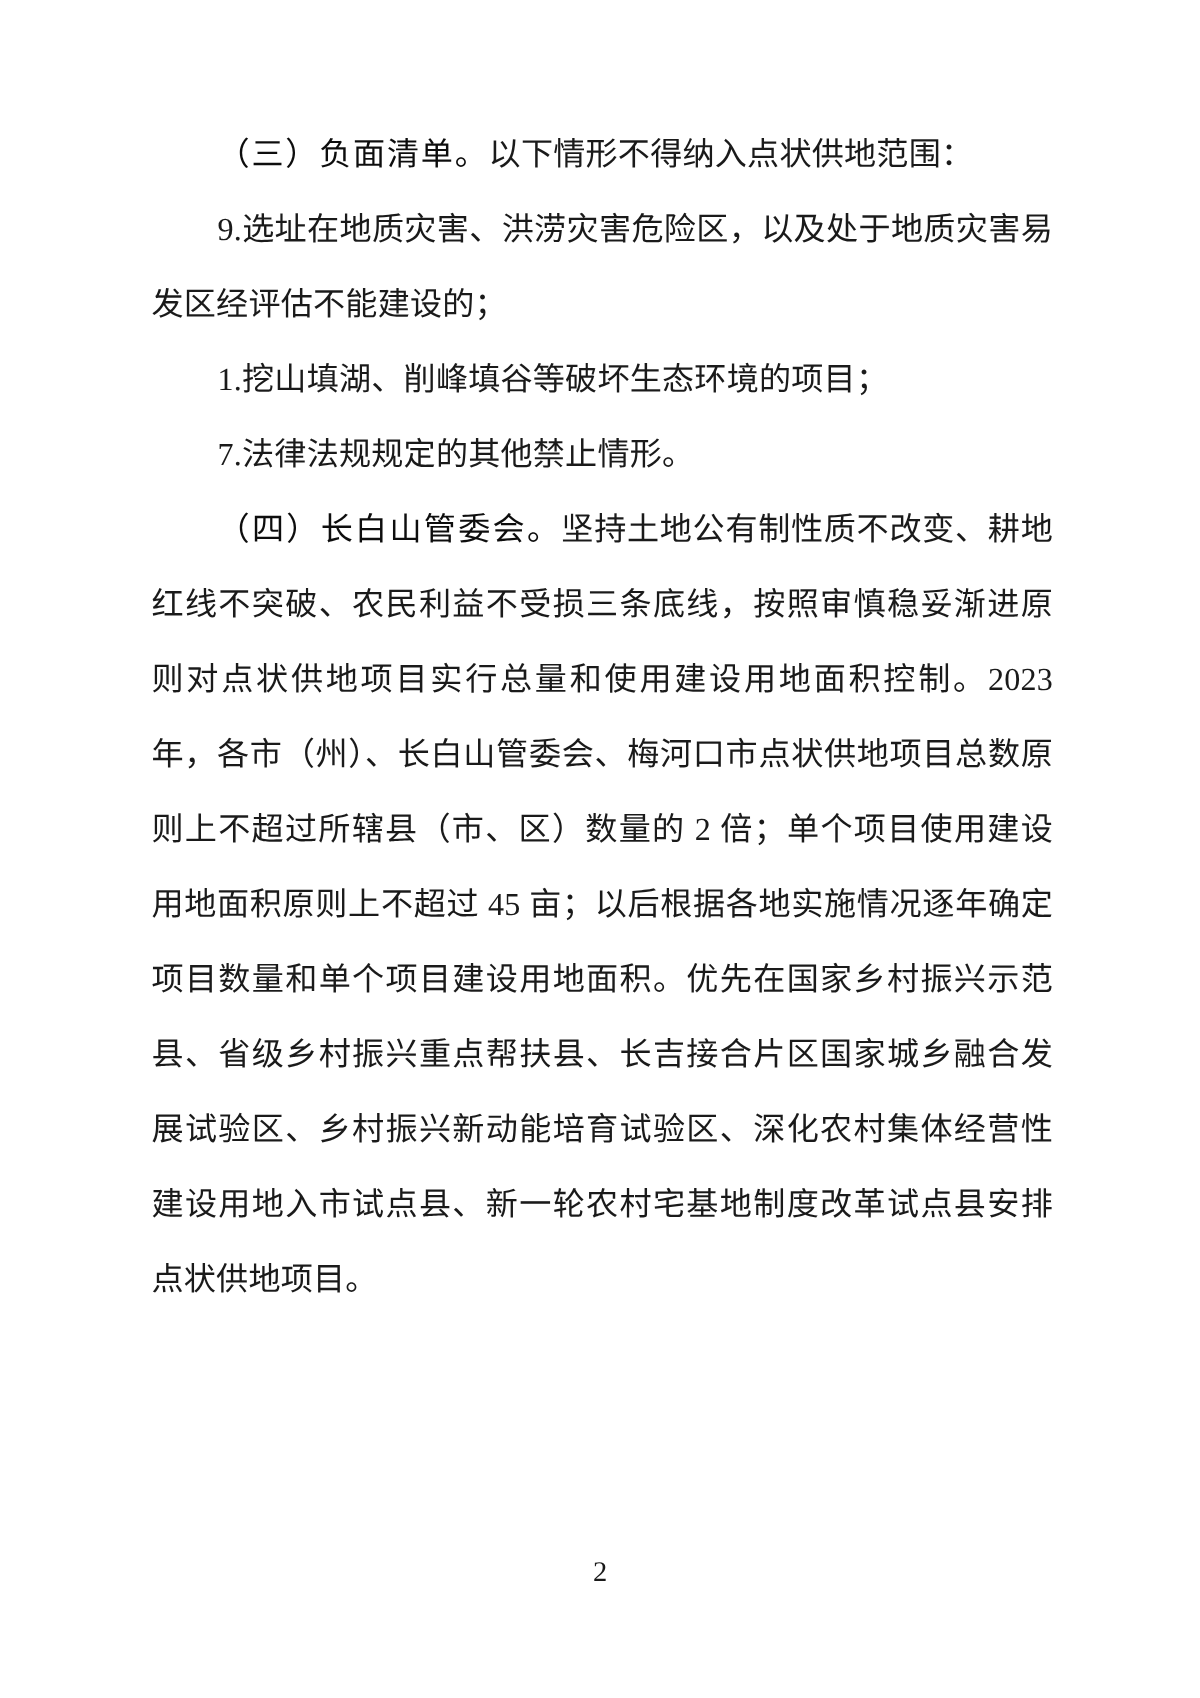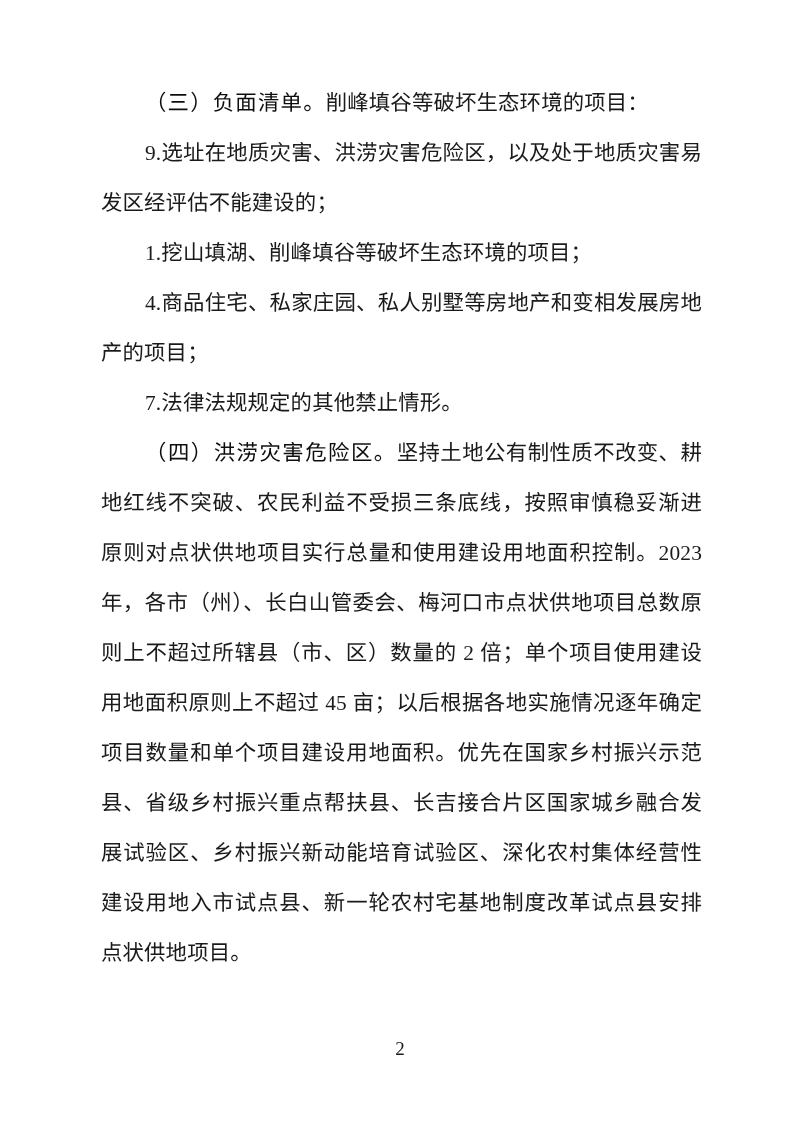--- a/index.html
+++ b/index.html
@@ -70,31 +70,30 @@
     color: #1a1a1a;
   }
 </style>
 </head>
 <body>
 
 <div class="page">
 
   <div class="content">
 
-    <p class="para indent2"><span class="lead">（三）负面清单。</span><span>削峰填谷等破坏生态环境的项目：</span></p>
+    <p class="para indent2"><span class="lead">（三）负面清单。</span><span>以下情形不得纳入点状供地范围：</span></p>
 
 
     <p class="para indent2"><span>9.选址在地质灾害、洪涝灾害危险区，以及处于地质灾害易发区经评估不能建设的；</span></p>
 
     <p class="para indent2"><span>1.挖山填湖、削峰填谷等破坏生态环境的项目；</span></p>
 
-    <p class="para indent2"><span>4.商品住宅、私家庄园、私人别墅等房地产和变相发展房地产的项目；</span></p>
 
 
     <p class="para indent2"><span>7.法律法规规定的其他禁止情形。</span></p>
 
-    <p class="para indent2"><span class="lead">（四）洪涝灾害危险区。</span><span>坚持土地公有制性质不改变、耕地红线不突破、农民利益不受损三条底线，按照审慎稳妥渐进原则对点状供地项目实行总量和使用建设用地面积控制。2023 年，各市（州）、长白山管委会、梅河口市点状供地项目总数原则上不超过所辖县（市、区）数量的 2 倍；单个项目使用建设用地面积原则上不超过 45 亩；以后根据各地实施情况逐年确定项目数量和单个项目建设用地面积。优先在国家乡村振兴示范县、省级乡村振兴重点帮扶县、长吉接合片区国家城乡融合发展试验区、乡村振兴新动能培育试验区、深化农村集体经营性建设用地入市试点县、新一轮农村宅基地制度改革试点县安排点状供地项目。</span></p>
+    <p class="para indent2"><span class="lead">（四）长白山管委会。</span><span>坚持土地公有制性质不改变、耕地红线不突破、农民利益不受损三条底线，按照审慎稳妥渐进原则对点状供地项目实行总量和使用建设用地面积控制。2023 年，各市（州）、长白山管委会、梅河口市点状供地项目总数原则上不超过所辖县（市、区）数量的 2 倍；单个项目使用建设用地面积原则上不超过 45 亩；以后根据各地实施情况逐年确定项目数量和单个项目建设用地面积。优先在国家乡村振兴示范县、省级乡村振兴重点帮扶县、长吉接合片区国家城乡融合发展试验区、乡村振兴新动能培育试验区、深化农村集体经营性建设用地入市试点县、新一轮农村宅基地制度改革试点县安排点状供地项目。</span></p>
 
   </div>
 
   <div class="pagenum">2</div>
 
 </div>
 
 </body></html>

